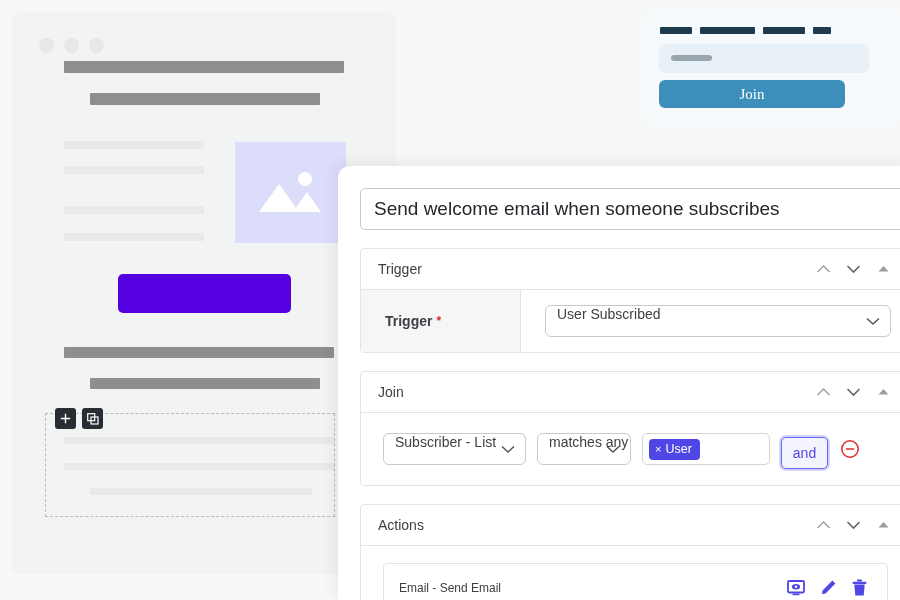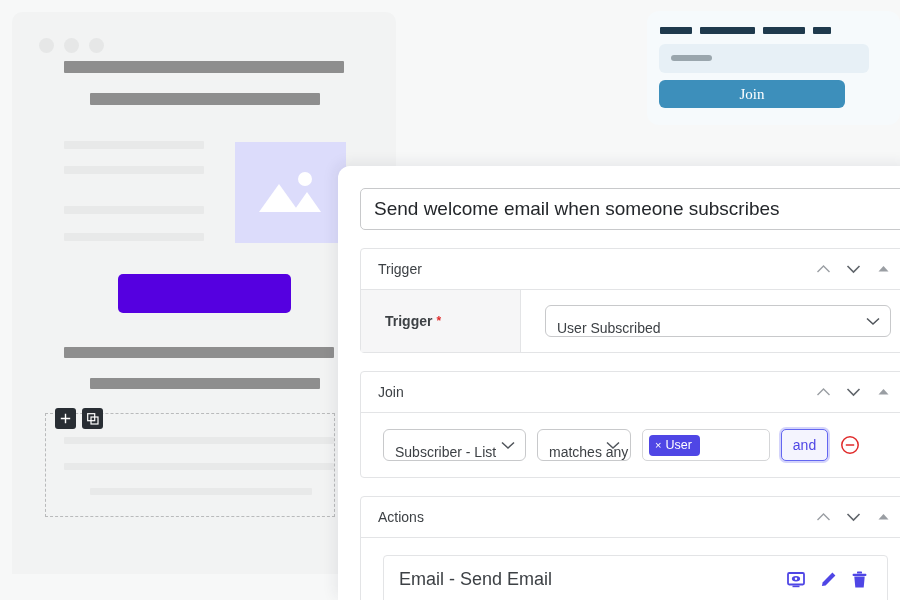--- a/index.html
+++ b/index.html
@@ -250,21 +250,21 @@
   .req-star { color: #e02b2b; margin-left: 4px; font-size: 12px; }
   .trigger-field-cell {
     flex: 1;
     display: flex;
     align-items: center;
     padding-left: 24px;
   }
   .select-box {
     position: relative;
     display: inline-flex;
-    align-items: flex-end;
+    align-items: flex-start;
     border: 1px solid #c8c9cb;
     border-radius: 6px;
     background: #fff;
     height: 32px;
     box-sizing: border-box;
     padding: 0 30px 0 11px;
     font-size: 14px;
     color: #3d4145;
     cursor: pointer;
     white-space: nowrap;
@@ -317,20 +317,21 @@
     width: 47px;
     height: 32px;
     border: 1px solid #6366f1;
     border-radius: 5px;
     background: #f4f4fe;
     color: #4f46e5;
     font-size: 14px;
     font-family: "Liberation Sans", sans-serif;
     cursor: pointer;
     box-shadow: 0 0 0 2px rgba(99,102,241,0.28);
+    margin-top: 8px;
   }
   #remove-rule-button {
     width: 22px;
     height: 22px;
     border: none;
     background: transparent;
     padding: 0;
     cursor: pointer;
     display: flex;
     align-items: center;
@@ -344,21 +345,21 @@
     height: 49px;
     box-sizing: border-box;
     border: 1px solid #e3e4e6;
     border-radius: 4px;
     display: flex;
     align-items: center;
     justify-content: space-between;
     padding: 0 20px 0 15px;
     background: #fff;
   }
-  .action-label { font-size: 18px; color: #3d4145; }
+  .action-label { font-size: 12px; color: #3d4145; }
   .action-icons { display: flex; align-items: center; gap: 15px; }
   .action-icon {
     cursor: pointer;
     display: flex;
     align-items: center;
     justify-content: center;
   }
 </style>
 </head>
 <body>

